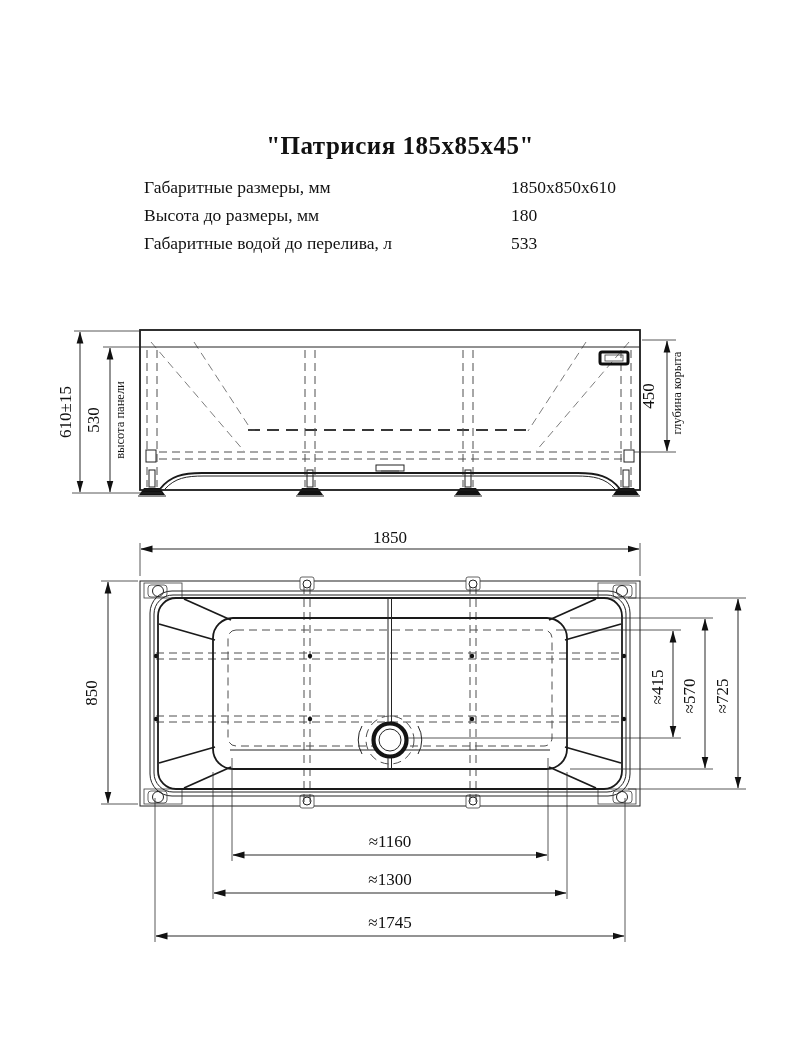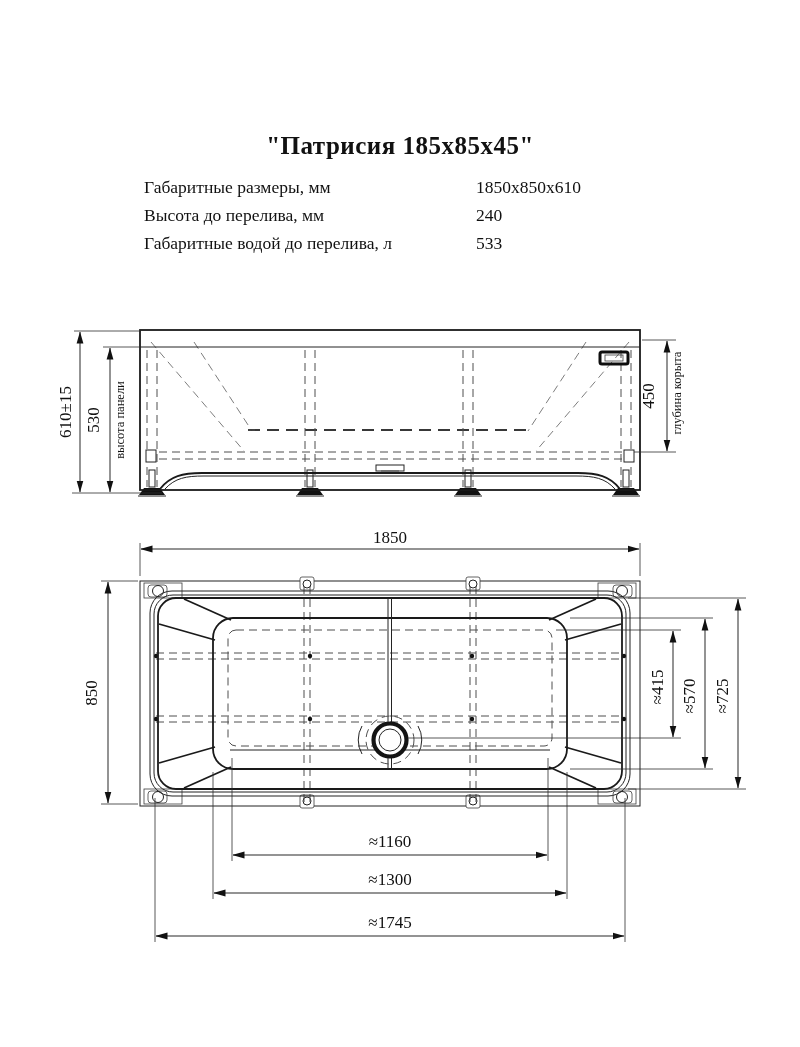--- a/index.html
+++ b/index.html
@@ -2,21 +2,21 @@
 <html><head>
 <meta charset="utf-8">
 <style>
   html,body{margin:0;padding:0;background:#ffffff;}
   .page{position:relative;width:800px;height:1047px;background:#ffffff;overflow:hidden;
         font-family:"Liberation Serif", serif;color:#111;}
   .title{position:absolute;left:0;top:132px;width:800px;text-align:center;
          font-size:25px;font-weight:bold;letter-spacing:.5px;}
   .spec-row{position:absolute;left:0;top:0;width:800px;font-size:17.5px;}
   .spec-label{position:absolute;left:144px;white-space:nowrap;}
-  .spec-value{position:absolute;left:476px;white-space:nowrap;}
+  .spec-value{position:absolute;left:511px;white-space:nowrap;}
   .r0{top:177px;} .r1{top:205px;} .r2{top:233px;}
   svg{position:absolute;left:0;top:0;}
 
   .ln  {fill:none;stroke:#232323;stroke-width:1;}
   .lnb {fill:none;stroke:#1a1a1a;stroke-width:1.8;}
   .lnx {fill:none;stroke:#0e0e0e;stroke-width:3;}
   .thin{fill:none;stroke:#3c3c3c;stroke-width:.8;}
   .ext {fill:none;stroke:#2d2d2d;stroke-width:.8;}
   .dim {fill:none;stroke:#1b1b1b;stroke-width:.95;}
   .dsh {fill:none;stroke:#4f4f4f;stroke-width:1;stroke-dasharray:8 5;}
@@ -33,22 +33,22 @@
 
 <div class="page">
 
   <div class="title">"Патрисия 185х85х45"</div>
 
   <div class="spec-row r0">
     <span class="spec-label">Габаритные размеры, мм</span>
     <span class="spec-value">1850х850х610</span>
   </div>
   <div class="spec-row r1">
-    <span class="spec-label">Высота до перелива, мм</span>
-    <span class="spec-value">240</span>
+    <span class="spec-label">Высота до размеры, мм</span>
+    <span class="spec-value">180</span>
   </div>
   <div class="spec-row r2">
     <span class="spec-label">Габаритные водой до перелива, л</span>
     <span class="spec-value">533</span>
   </div>
 
   <svg width="800" height="1047" viewBox="0 0 800 1047">
     <defs>
       <marker id="arrS" viewBox="0 0 12 8" markerWidth="12" markerHeight="8" refX="0.5" refY="4" orient="auto" markerUnits="userSpaceOnUse">
           <path d="M0,4 L12,0.6 L12,7.4 Z" fill="#111"></path>

